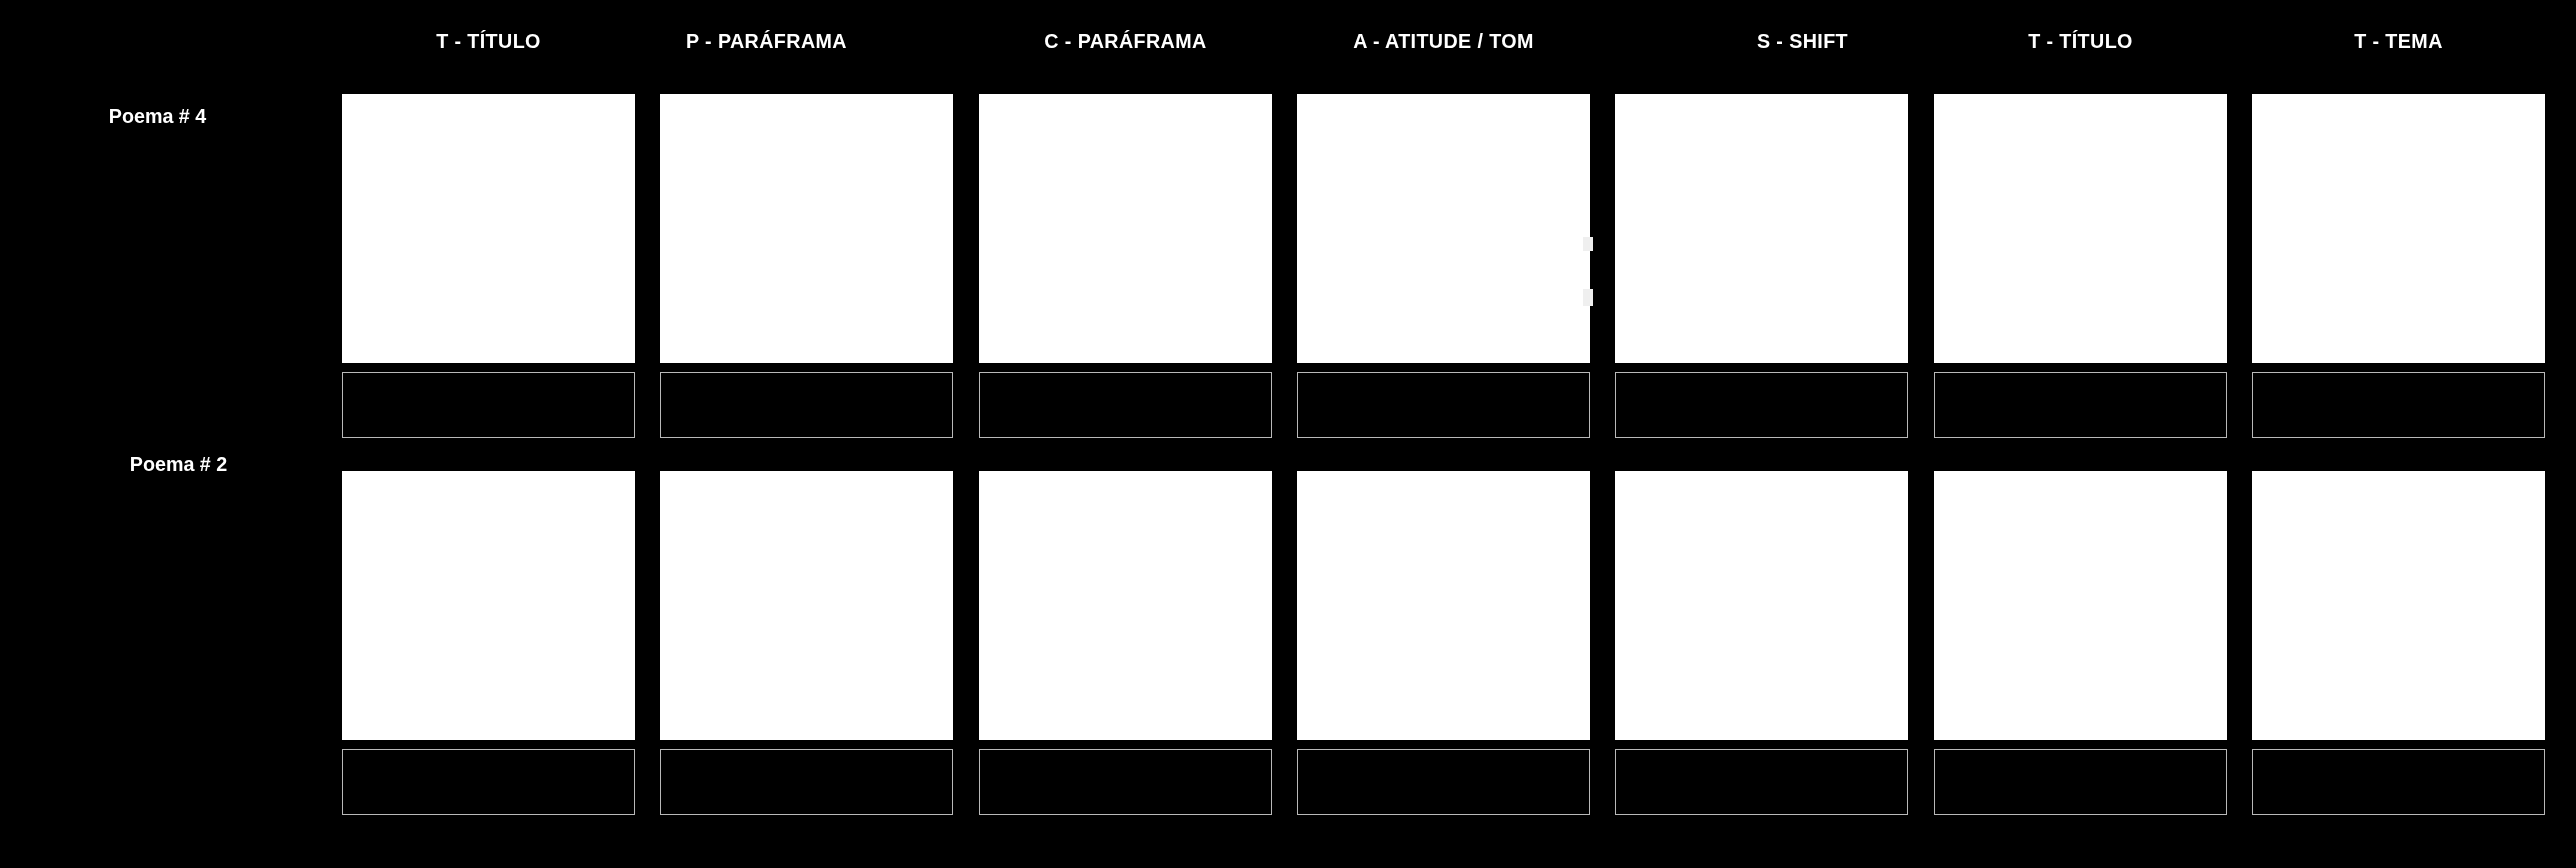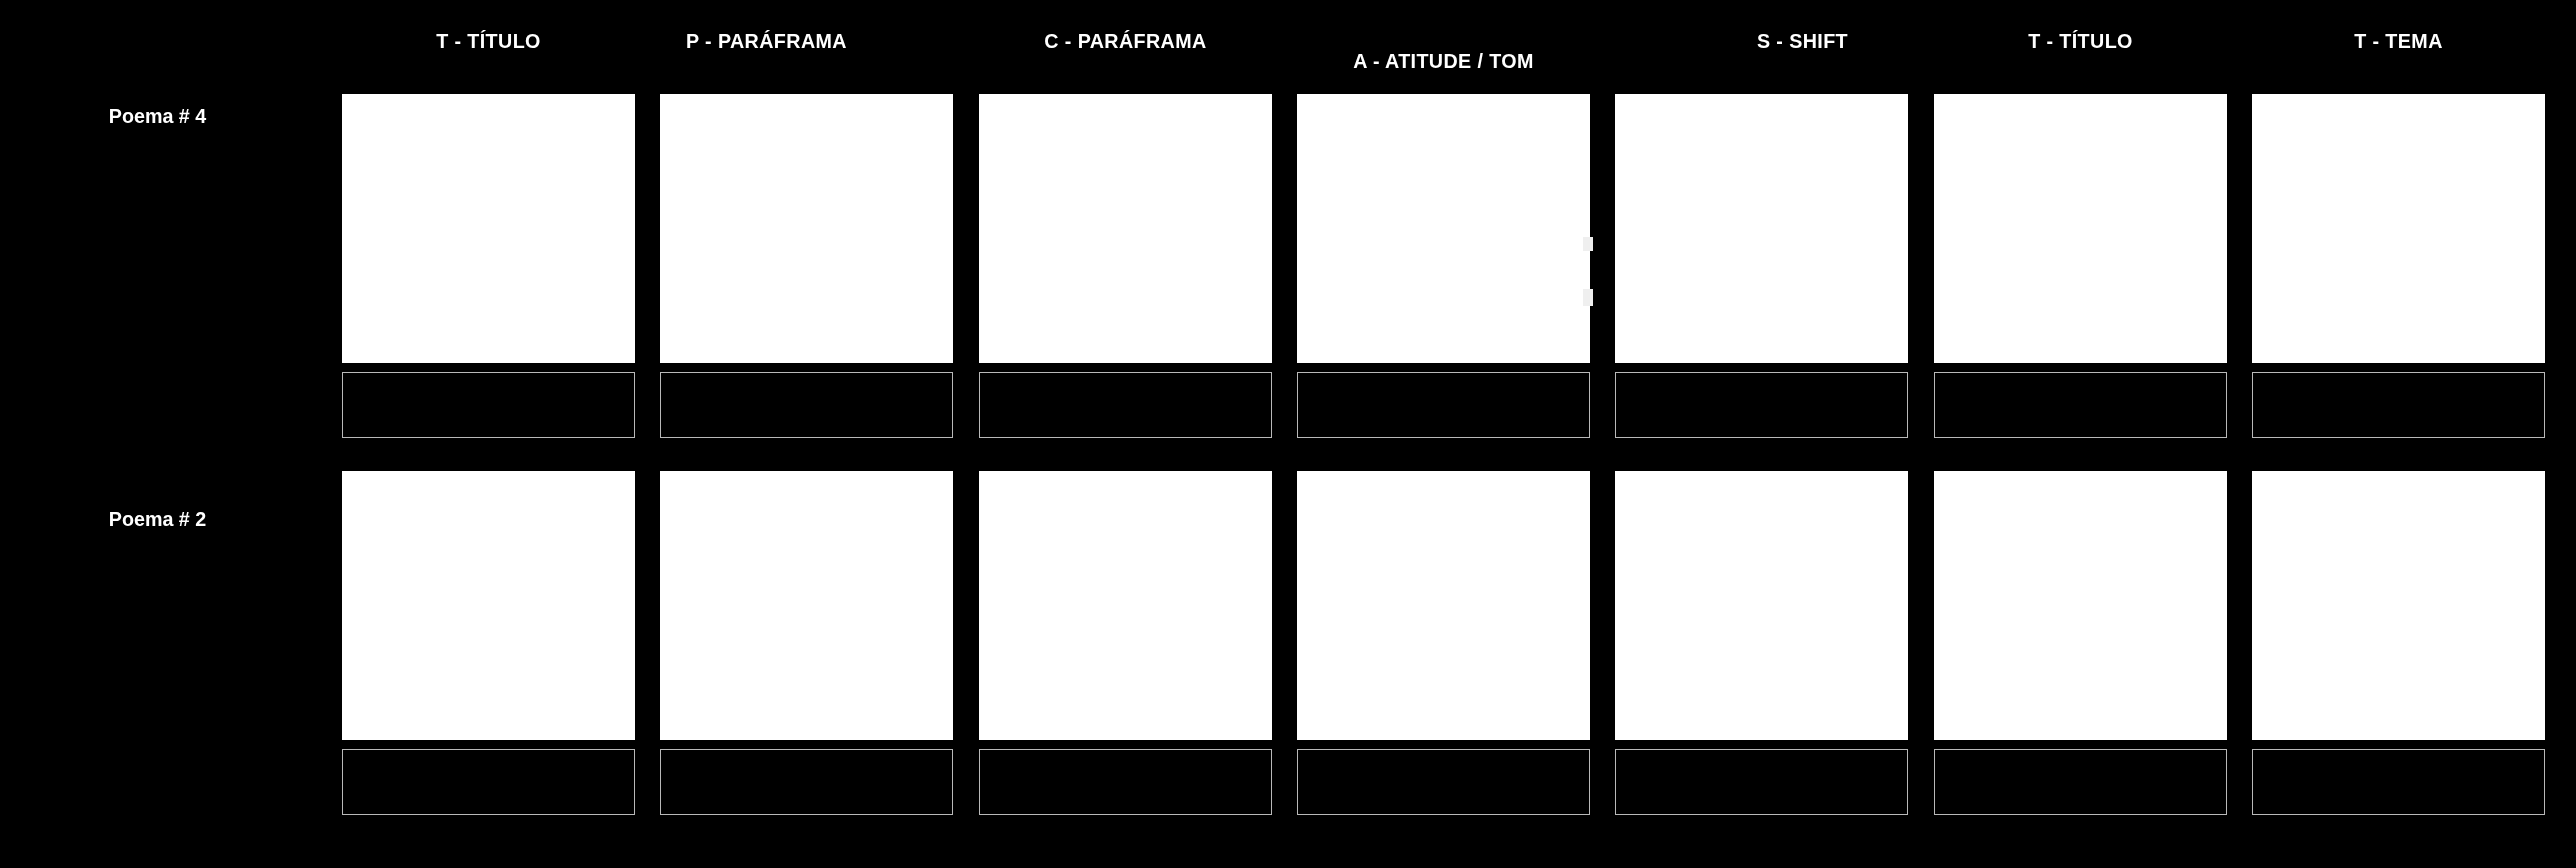--- a/index.html
+++ b/index.html
@@ -85,21 +85,21 @@
 </style>
 </head>
 <body>
 
 <div id="storyboard">
 
   <div class="header-row">
       <div class="col-header" style="left: 342px; width: 293px;">T - TÍTULO</div>
       <div class="col-header" style="left: 620px; width: 293px;">P - PARÁFRAMA</div>
       <div class="col-header" style="left: 979px; width: 293px;">C - PARÁFRAMA</div>
-      <div class="col-header" style="left: 1297px; width: 293px; margin-top: 20px;">A - ATITUDE / TOM</div>
+      <div class="col-header" style="left: 1297px; width: 293px;">A - ATITUDE / TOM</div>
       <div class="col-header" style="left: 1656px; width: 293px;">S - SHIFT</div>
       <div class="col-header" style="left: 1934px; width: 293px;">T - TÍTULO</div>
       <div class="col-header" style="left: 2252px; width: 293px;">T - TEMA</div>
     </div>
 
 <div class="row-label" style="top: 105px;">Poema # 4</div>
     <div class="cell" style="left: 342px; top: 94px; width: 293px; height: 344px;">
       <div class="cell-canvas" style="width: 293px; height: 269px;"></div>
       <div class="cell-caption" style="top: 278px; width: 293px; height: 66px;"></div>
     </div>
@@ -123,21 +123,21 @@
       <div class="cell-caption" style="top: 278px; width: 293px; height: 66px;"></div>
     </div>
     <div class="cell" style="left: 1934px; top: 94px; width: 293px; height: 344px;">
       <div class="cell-canvas" style="width: 293px; height: 269px;"></div>
       <div class="cell-caption" style="top: 278px; width: 293px; height: 66px;"></div>
     </div>
     <div class="cell" style="left: 2252px; top: 94px; width: 293px; height: 344px;">
       <div class="cell-canvas" style="width: 293px; height: 269px;"></div>
       <div class="cell-caption" style="top: 278px; width: 293px; height: 66px;"></div>
     </div>
-    <div class="row-label" style="top: 508px;">Poema # 2</div>
+    <div class="row-label" style="top: 453px; padding-left: 21px;">Poema # 2</div>
     <div class="cell" style="left: 342px; top: 471px; width: 293px; height: 344px;">
       <div class="cell-canvas" style="width: 293px; height: 269px;"></div>
       <div class="cell-caption" style="top: 278px; width: 293px; height: 66px;"></div>
     </div>
     <div class="cell" style="left: 660px; top: 471px; width: 293px; height: 344px;">
       <div class="cell-canvas" style="width: 293px; height: 269px;"></div>
       <div class="cell-caption" style="top: 278px; width: 293px; height: 66px;"></div>
     </div>
     <div class="cell" style="left: 979px; top: 471px; width: 293px; height: 344px;">
       <div class="cell-canvas" style="width: 293px; height: 269px;"></div>

